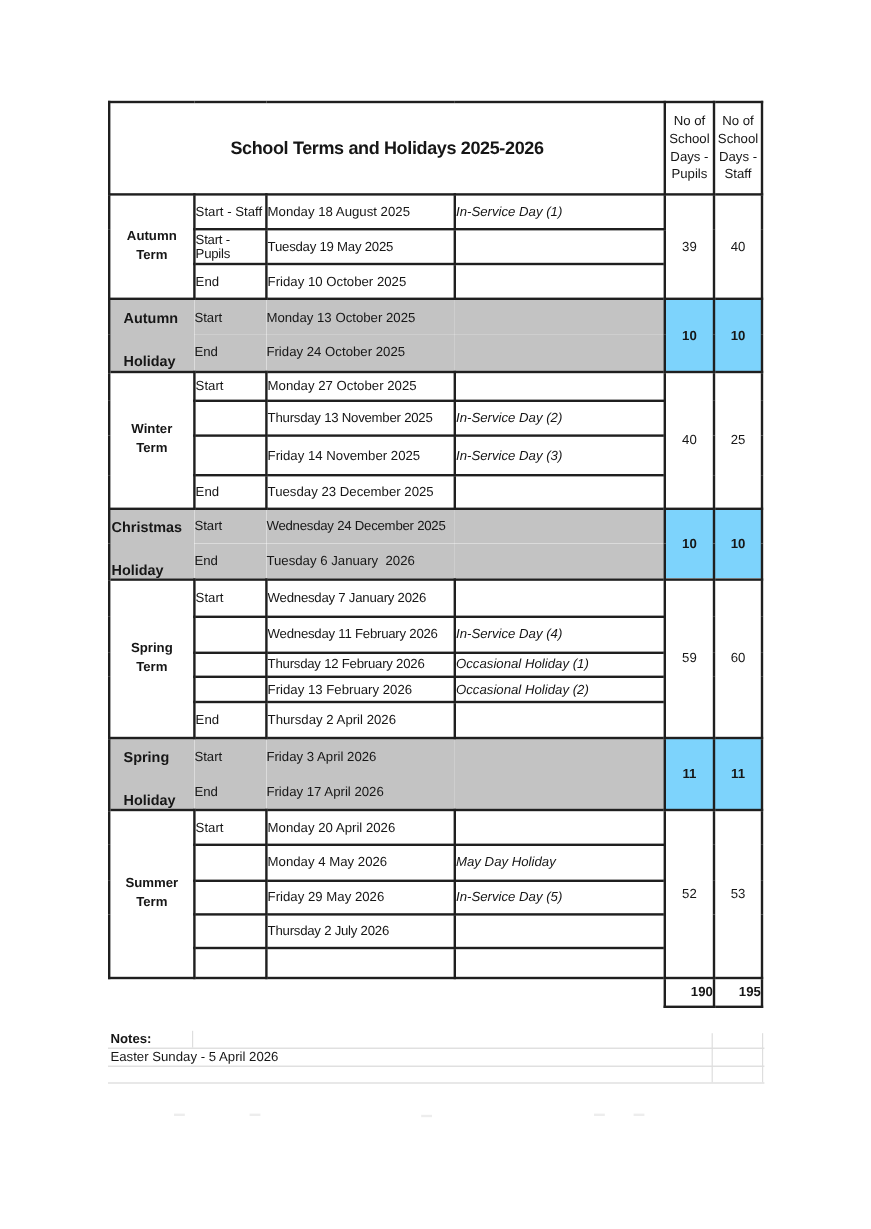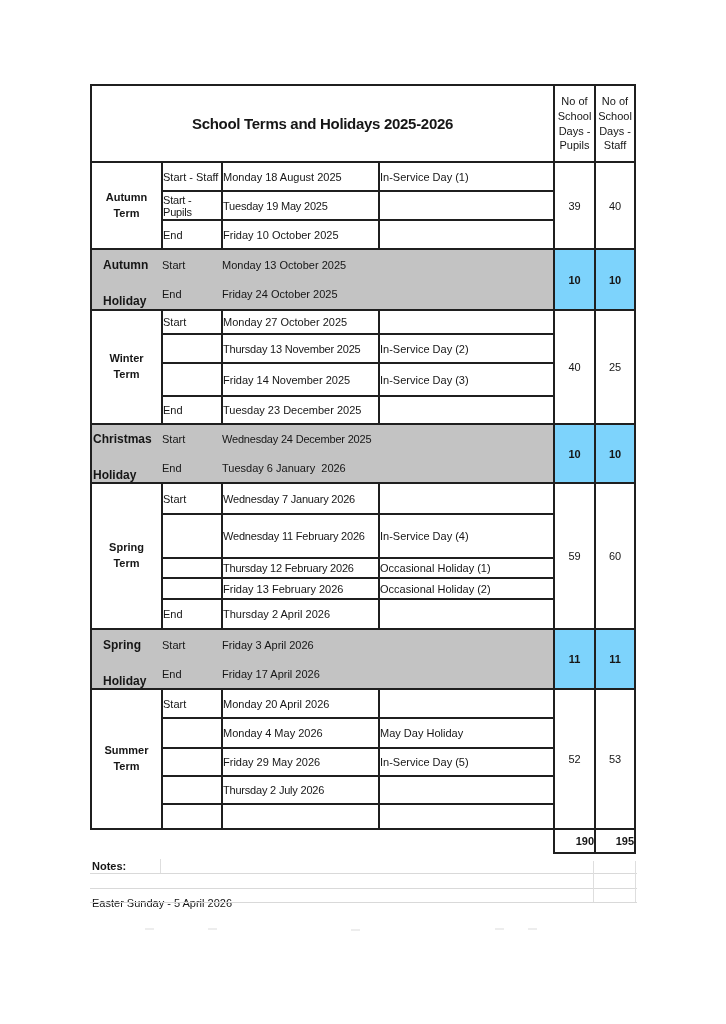--- a/index.html
+++ b/index.html
@@ -17,21 +17,21 @@
   td.title-cell{text-align:center;}
   .title-text{font-weight:bold;font-size:15px;letter-spacing:-0.3px;}
   td.colhead{text-align:center;font-size:9.5px;line-height:1.32;white-space:pre-line;}
 
   
   td.term{font-weight:bold;font-size:12px;text-align:center;white-space:pre-line;line-height:1.45;}
 
   
   td.lbl{padding-left:6px;}
   td.date{padding-left:4px;white-space:pre;}
-  td.note{padding-left:5px;}
+  td.note{padding-left:5px;font-style:italic;}
   td.num{text-align:center;font-size:11.5px;}
 
   
   .sm{font-size:10.3px;letter-spacing:-0.2px;}
   .lg{font-size:12.5px;}
   .lgn{font-size:12px;}
 
   
   td.hol{background:#c3c3c3;border:none;}
   td.hterm{border-left:2px solid #1f1f1f;vertical-align:top;}
@@ -43,21 +43,21 @@
   td.hbot{vertical-align:bottom;padding-bottom:3px;}
   td.ind{padding-left:12px;}
 
   
   td.spacer{border:none;}
   td.tot{border:2px solid #1f1f1f;text-align:right;padding-right:3px;
          font-weight:bold;font-size:11.5px;}
 
   
   .notes-label{position:absolute;left:92px;top:860px;font-size:11px;font-weight:bold;}
-  .easter-note{position:absolute;left:92px;top:897px;font-size:11px;}
+  .easter-note{position:absolute;left:92px;top:875px;font-size:11px;}
   .hline{position:absolute;left:90px;width:547px;height:1px;background:#d9d9d9;}
   .vline{position:absolute;width:1px;background:#dedede;}
   .dash{position:absolute;width:9px;height:2px;background:#ededed;}
 </style>
 </head>
 <body>
 
 <div class="page">
 
   <table class="main">
@@ -170,21 +170,21 @@
 
     <tr style="height:31px">
       <td rowspan="5" class="b term">Spring
 Term</td>
       <td class="b lbl">Start</td>
       <td class="b date sm">Wednesday 7 January 2026</td>
       <td class="b note"></td>
       <td rowspan="5" class="b num">59</td>
       <td rowspan="5" class="b num">60</td>
     </tr>
-    <tr style="height:44px">
+    <tr style="height:30px">
       <td class="b lbl"></td>
       <td class="b date sm">Wednesday 11 February 2026</td>
       <td class="b note">In-Service Day (4)</td>
     </tr>
     <tr style="height:20px">
       <td class="b lbl"></td>
       <td class="b date sm">Thursday 12 February 2026</td>
       <td class="b note">Occasional Holiday (1)</td>
     </tr>
     <tr style="height:21px">

